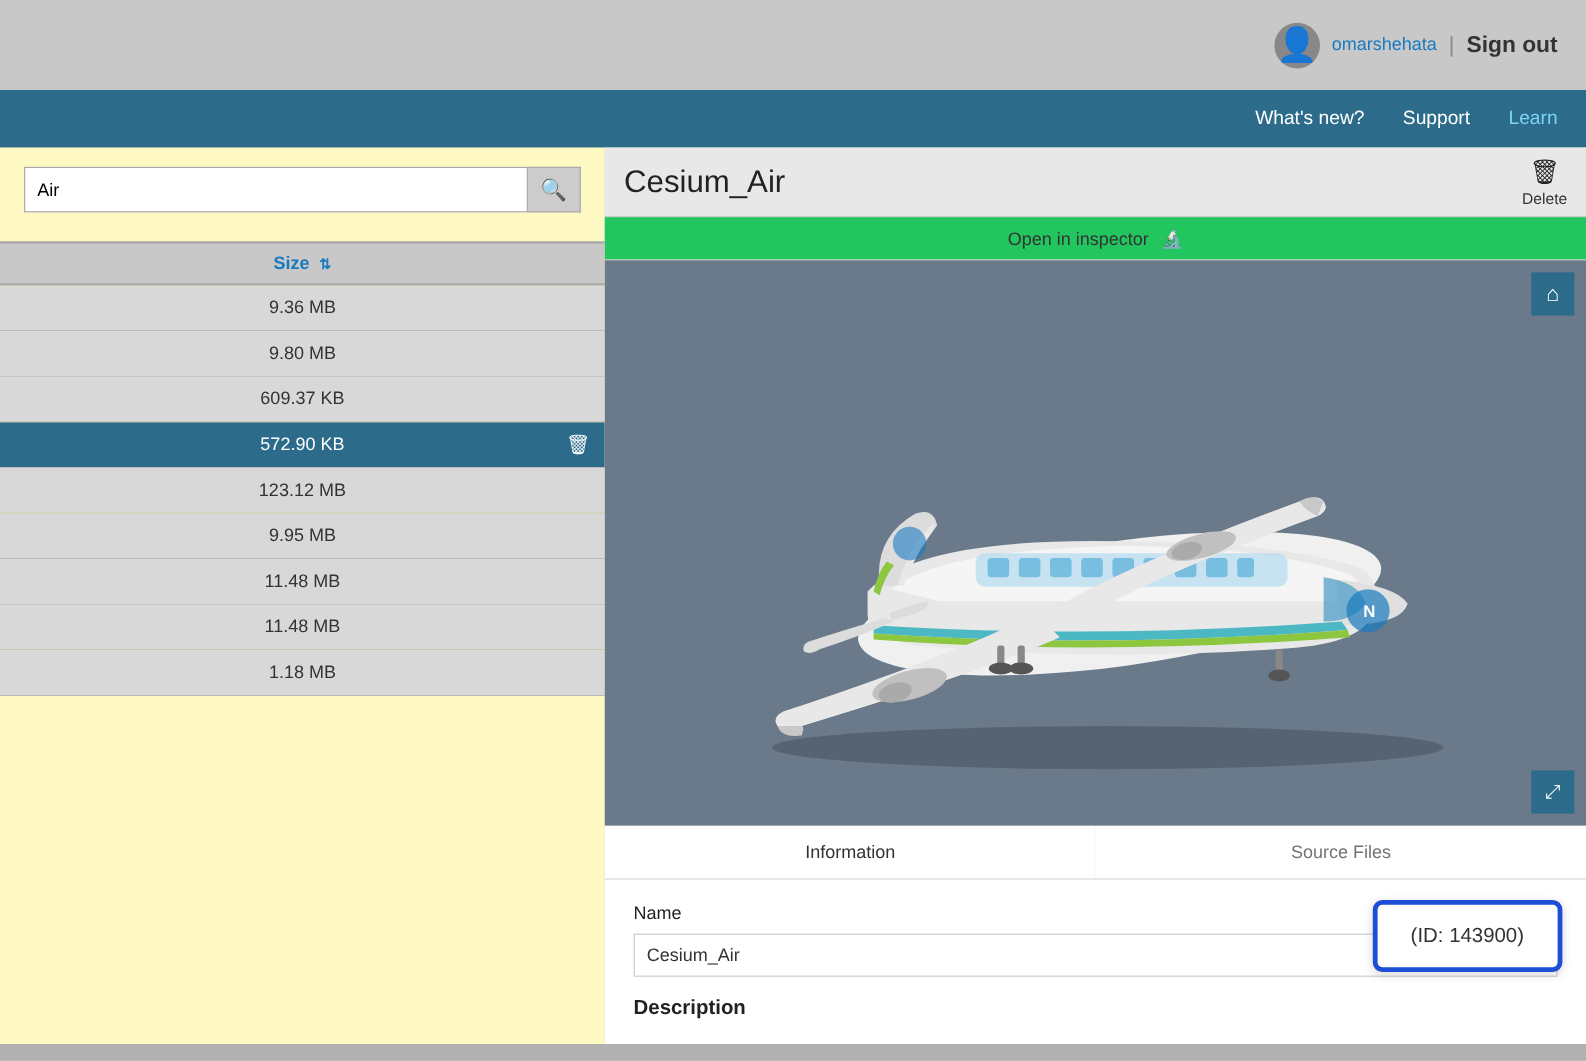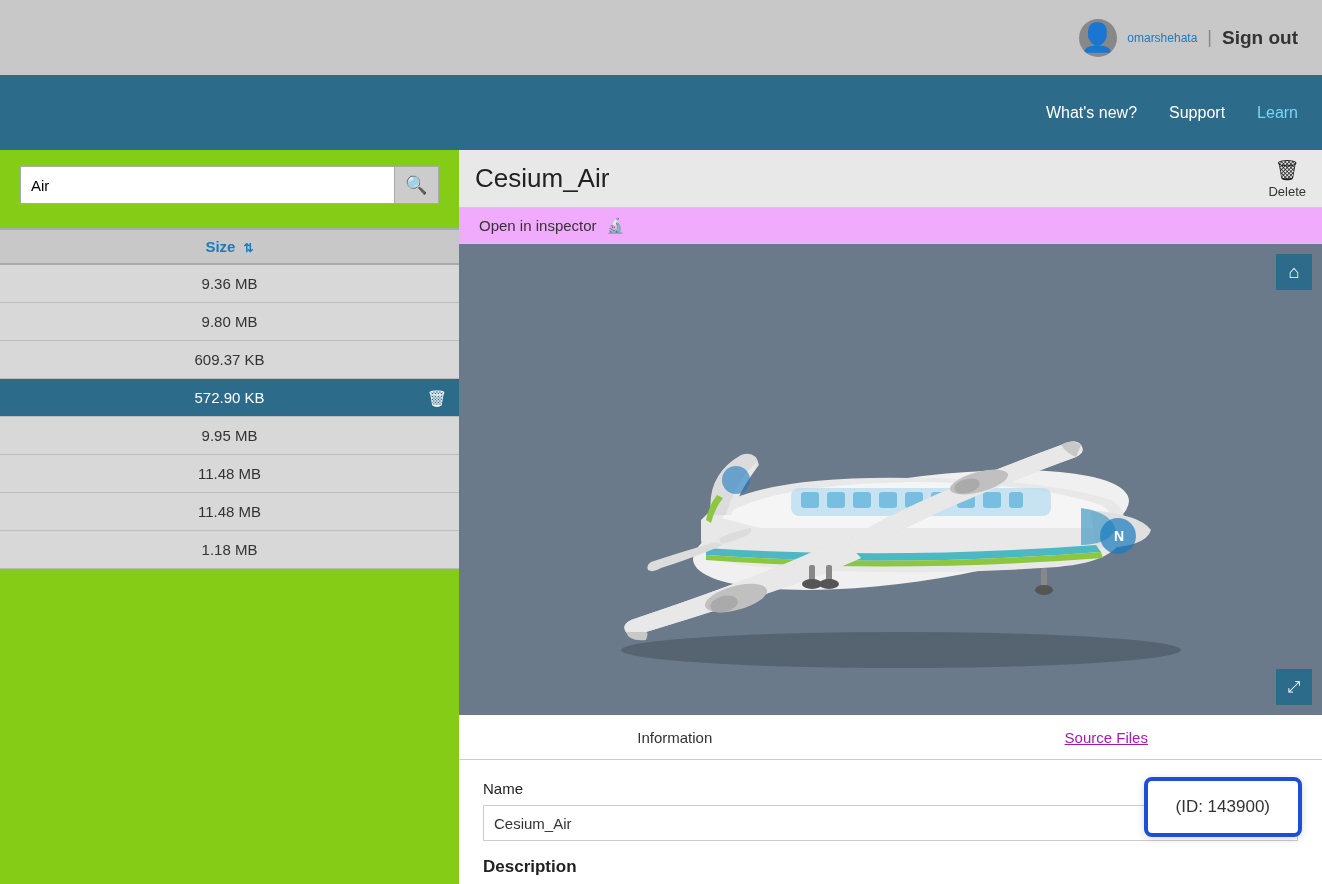--- a/index.html
+++ b/index.html
@@ -29,40 +29,40 @@
       align-items: center;
       justify-content: center;
       overflow: hidden;
     }
     .avatar-icon {
       font-size: 28px;
       color: #555;
     }
     .username {
       color: #1a7abf;
-      font-size: 12px;
+      font-size: 15px;
       text-decoration: none;
       cursor: pointer;
     }
     .divider-v {
       color: #888;
       font-size: 18px;
     }
     .sign-out-btn {
       color: #333;
       font-size: 19px;
       background: none;
       border: none;
       cursor: pointer;
       font-weight: 700;
     }
 
     
     .nav-bar {
-      height: 75px;
+      height: 48px;
       background: #2c6b8a;
       display: flex;
       align-items: center;
       justify-content: flex-end;
       padding-right: 24px;
       gap: 32px;
     }
     .nav-link {
       color: #fff;
       font-size: 16px;
@@ -74,22 +74,22 @@
     }
 
     
     .main-layout {
       display: flex;
       height: calc(884px - 75px - 62px);
     }
 
     
     .sidebar {
-      width: 459px;
-      background: #84cc16;
+      width: 504px;
+      background: #fef9c3;
       flex-shrink: 0;
       display: flex;
       flex-direction: column;
       padding-top: 16px;
     }
     .search-bar {
       display: flex;
       align-items: center;
       margin: 0 20px 16px 20px;
       gap: 0;
@@ -205,26 +205,25 @@
     .delete-icon {
       font-size: 20px;
       color: #222;
     }
 
     
     .inspector-bar {
       height: 36px;
       display: flex;
       align-items: center;
-      justify-content: flex-start;
-      background: #f0abfc;
+      justify-content: center;
+      background: #22c55e;
       font-size: 15px;
       color: #333;
       border-bottom: 1px solid #ccc;
-      padding-left: 20px;
     }
     .inspector-icon {
       margin-left: 6px;
     }
     .inspector-link {
       color: #333;
       cursor: pointer;
     }
 
     
@@ -289,23 +288,22 @@
       font-size: 15px;
       cursor: pointer;
       color: #555;
       background: #d0d0d0;
     }
     .tab.active {
       background: #fff;
       color: #333;
     }
     .tab.source {
-      color: #a21caf;
+      color: #737373;
       background: #fff;
-      text-decoration: underline;
     }
 
     
     .info-section {
       padding: 20px 24px;
       background: #fff;
     }
     .field-label {
       font-size: 15px;
       font-weight: normal;
@@ -390,20 +388,23 @@
           <tr>
             <td>9.80 MB</td>
           </tr>
           <tr>
             <td>609.37 KB</td>
           </tr>
           <tr class="selected">
             <td>572.90 KB<button class="delete-row-btn">🗑</button></td>
           </tr>
           <tr>
+            <td>123.12 MB</td>
+          </tr>
+          <tr>
             <td>9.95 MB</td>
           </tr>
           <tr>
             <td>11.48 MB</td>
           </tr>
           <tr>
             <td>11.48 MB</td>
           </tr>
           <tr>
             <td>1.18 MB</td>

